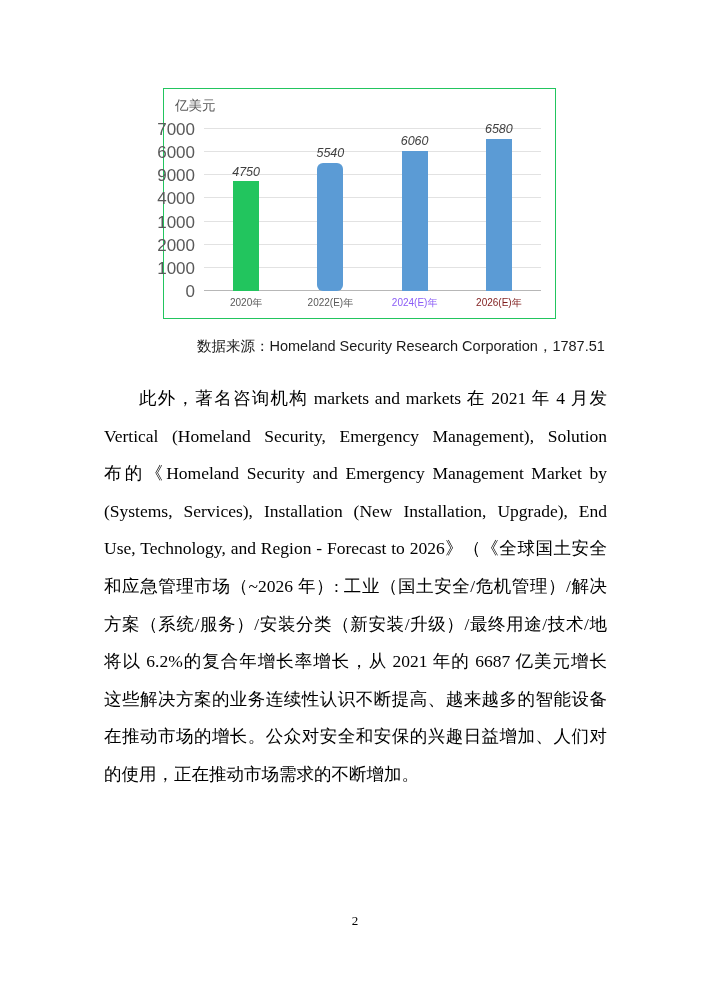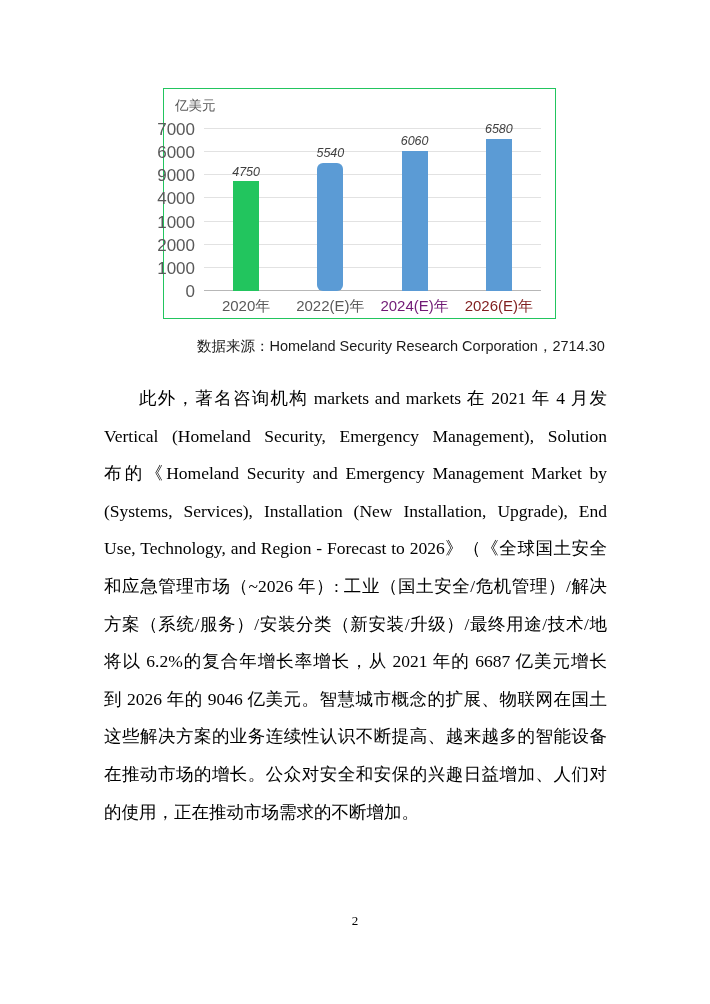--- a/index.html
+++ b/index.html
@@ -78,21 +78,21 @@
     font-size: 12.5px;
     color: #3f3f3f;
     white-space: nowrap;
     line-height: 1;
   }
   .xcat {
     position: absolute;
     top: calc(100% + 7px);
     left: 50%;
     transform: translateX(-50%);
-    font-size: 15px;
+    font-size: 10px;
     color: #595959;
     white-space: nowrap;
     line-height: 1;
   }
 
   
   .source {
     position: absolute;
     left: 197px;
     top: 337px;
@@ -165,43 +165,42 @@
         <div class="slot" style="left: 25%; width: 25%;">
           <div class="bar" style="height: 79.1429%; background: rgb(91, 155, 213); border-radius: 6px;">
             <div class="bar-value">5540</div>
           </div>
           <div class="xcat" style="color: rgb(89, 89, 89);">2022(E)年</div>
         </div>
         <div class="slot" style="left: 50%; width: 25%;">
           <div class="bar" style="height: 86.5714%; background: rgb(91, 155, 213);">
             <div class="bar-value">6060</div>
           </div>
-          <div class="xcat" style="color: #701a75;">2024(E)年</div>
+          <div class="xcat" style="color: #8b5cf6;">2024(E)年</div>
         </div>
         <div class="slot" style="left: 75%; width: 25%;">
           <div class="bar" style="height: 94%; background: rgb(91, 155, 213);">
             <div class="bar-value">6580</div>
           </div>
           <div class="xcat" style="color: #7f1d1d;">2026(E)年</div>
         </div>
       </div>
   </figure>
 
-  <div class="source">数据来源：Homeland Security Research Corporation，2714.30</div>
+  <div class="source">数据来源：Homeland Security Research Corporation，1787.51</div>
 
   <div class="body-text">
       <div class="body-line">此外，著名咨询机构 markets and markets 在 2021 年 4 月发</div>
       <div class="body-line">Vertical (Homeland Security, Emergency Management), Solution</div>
       <div class="body-line">布的《Homeland Security and Emergency Management Market by</div>
       <div class="body-line">(Systems, Services), Installation (New Installation, Upgrade), End</div>
       <div class="body-line">Use, Technology, and Region - Forecast to 2026》（《全球国土安全</div>
       <div class="body-line">和应急管理市场（~2026 年）: 工业（国土安全/危机管理）/解决</div>
       <div class="body-line">方案（系统/服务）/安装分类（新安装/升级）/最终用途/技术/地</div>
       <div class="body-line">将以 6.2%的复合年增长率增长，从 2021 年的 6687 亿美元增长</div>
-      <div class="body-line">到 2026 年的 9046 亿美元。智慧城市概念的扩展、物联网在国土</div>
       <div class="body-line">这些解决方案的业务连续性认识不断提高、越来越多的智能设备</div>
       <div class="body-line">在推动市场的增长。公众对安全和安保的兴趣日益增加、人们对</div>
       <div class="body-line">的使用，正在推动市场需求的不断增加。</div>
     </div>
 
   <div class="page-number">2</div>
 
 </div>
 
 </body></html>

